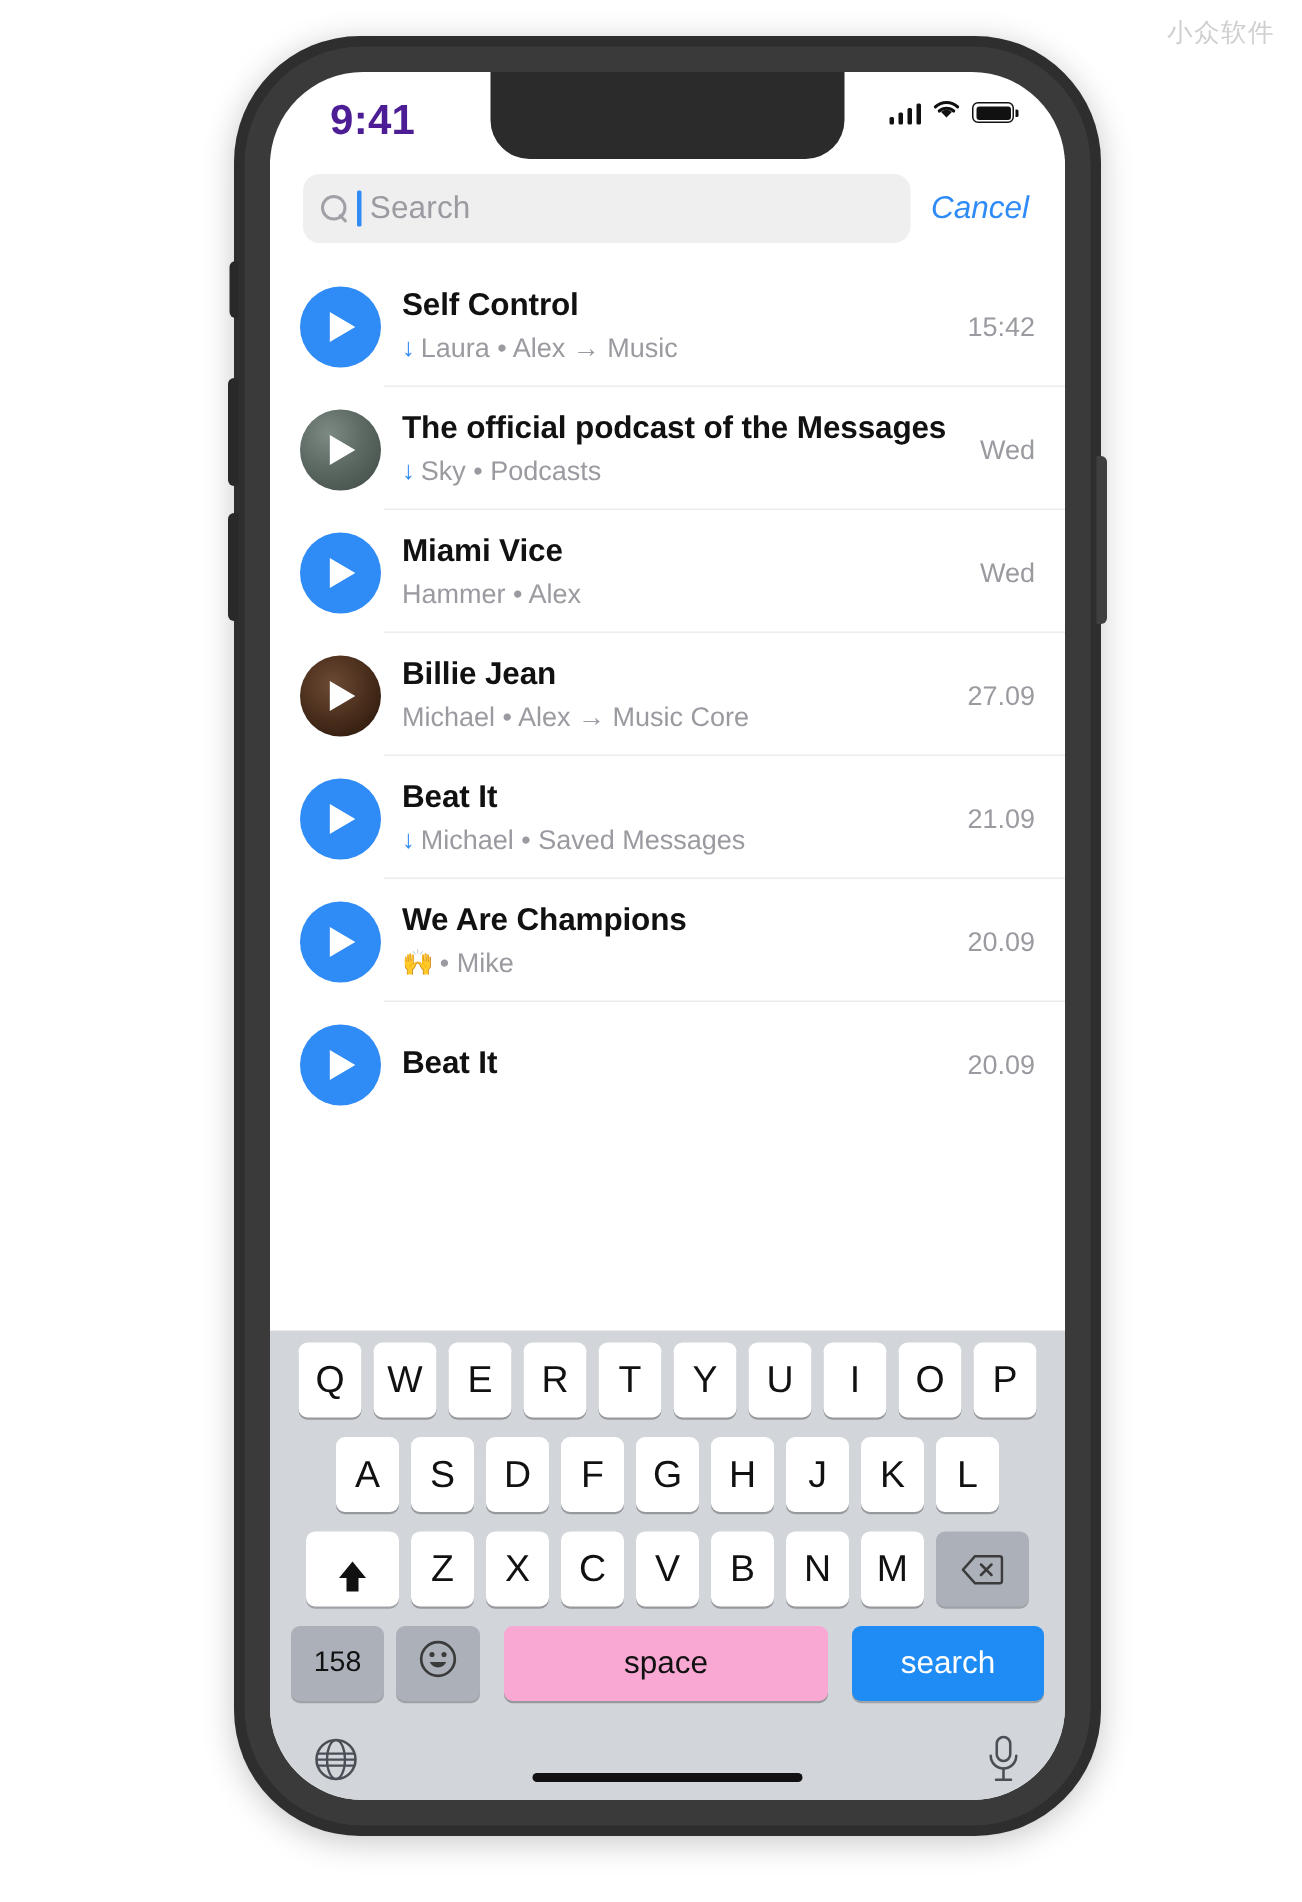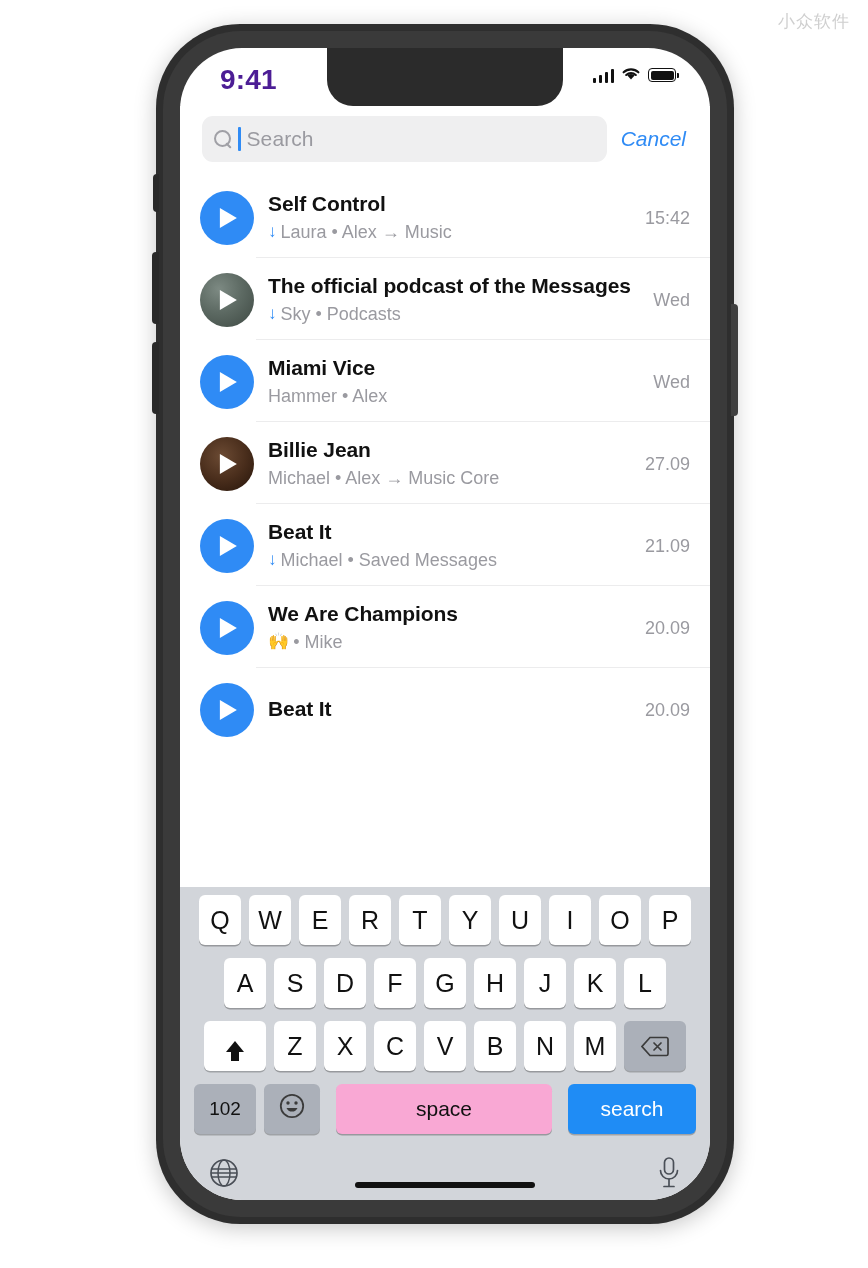--- a/index.html
+++ b/index.html
@@ -406,21 +406,21 @@
           <span class="bksp">
             <svg width="28" height="21" viewBox="0 0 28 21">
               <path d="M9 1.5 H25.5 A1.6 1.6 0 0 1 27 3 V18 A1.6 1.6 0 0 1 25.5 19.5 H9 L1 10.5 Z" fill="none" stroke="#3b3b3b" stroke-width="1.7"></path>
               <path d="M13 7 L20 14 M20 7 L13 14" stroke="#3b3b3b" stroke-width="1.7" stroke-linecap="round"></path>
             </svg>
           </span>
         </div>
       </div>
 
       <div class="krow r4">
-        <div class="key num">102</div>
+        <div class="key num">158</div>
         <div class="key emoji">
           <span>
             <svg width="26" height="26" viewBox="0 0 26 26">
               <circle cx="13" cy="13" r="11.2" fill="none" stroke="#3b3b3b" stroke-width="1.8"></circle>
               <circle cx="9" cy="10" r="1.7" fill="#3b3b3b"></circle>
               <circle cx="17" cy="10" r="1.7" fill="#3b3b3b"></circle>
               <path d="M7.5 15 A6 6 0 0 0 18.5 15 Z" fill="#3b3b3b"></path>
             </svg>
           </span>
         </div>

